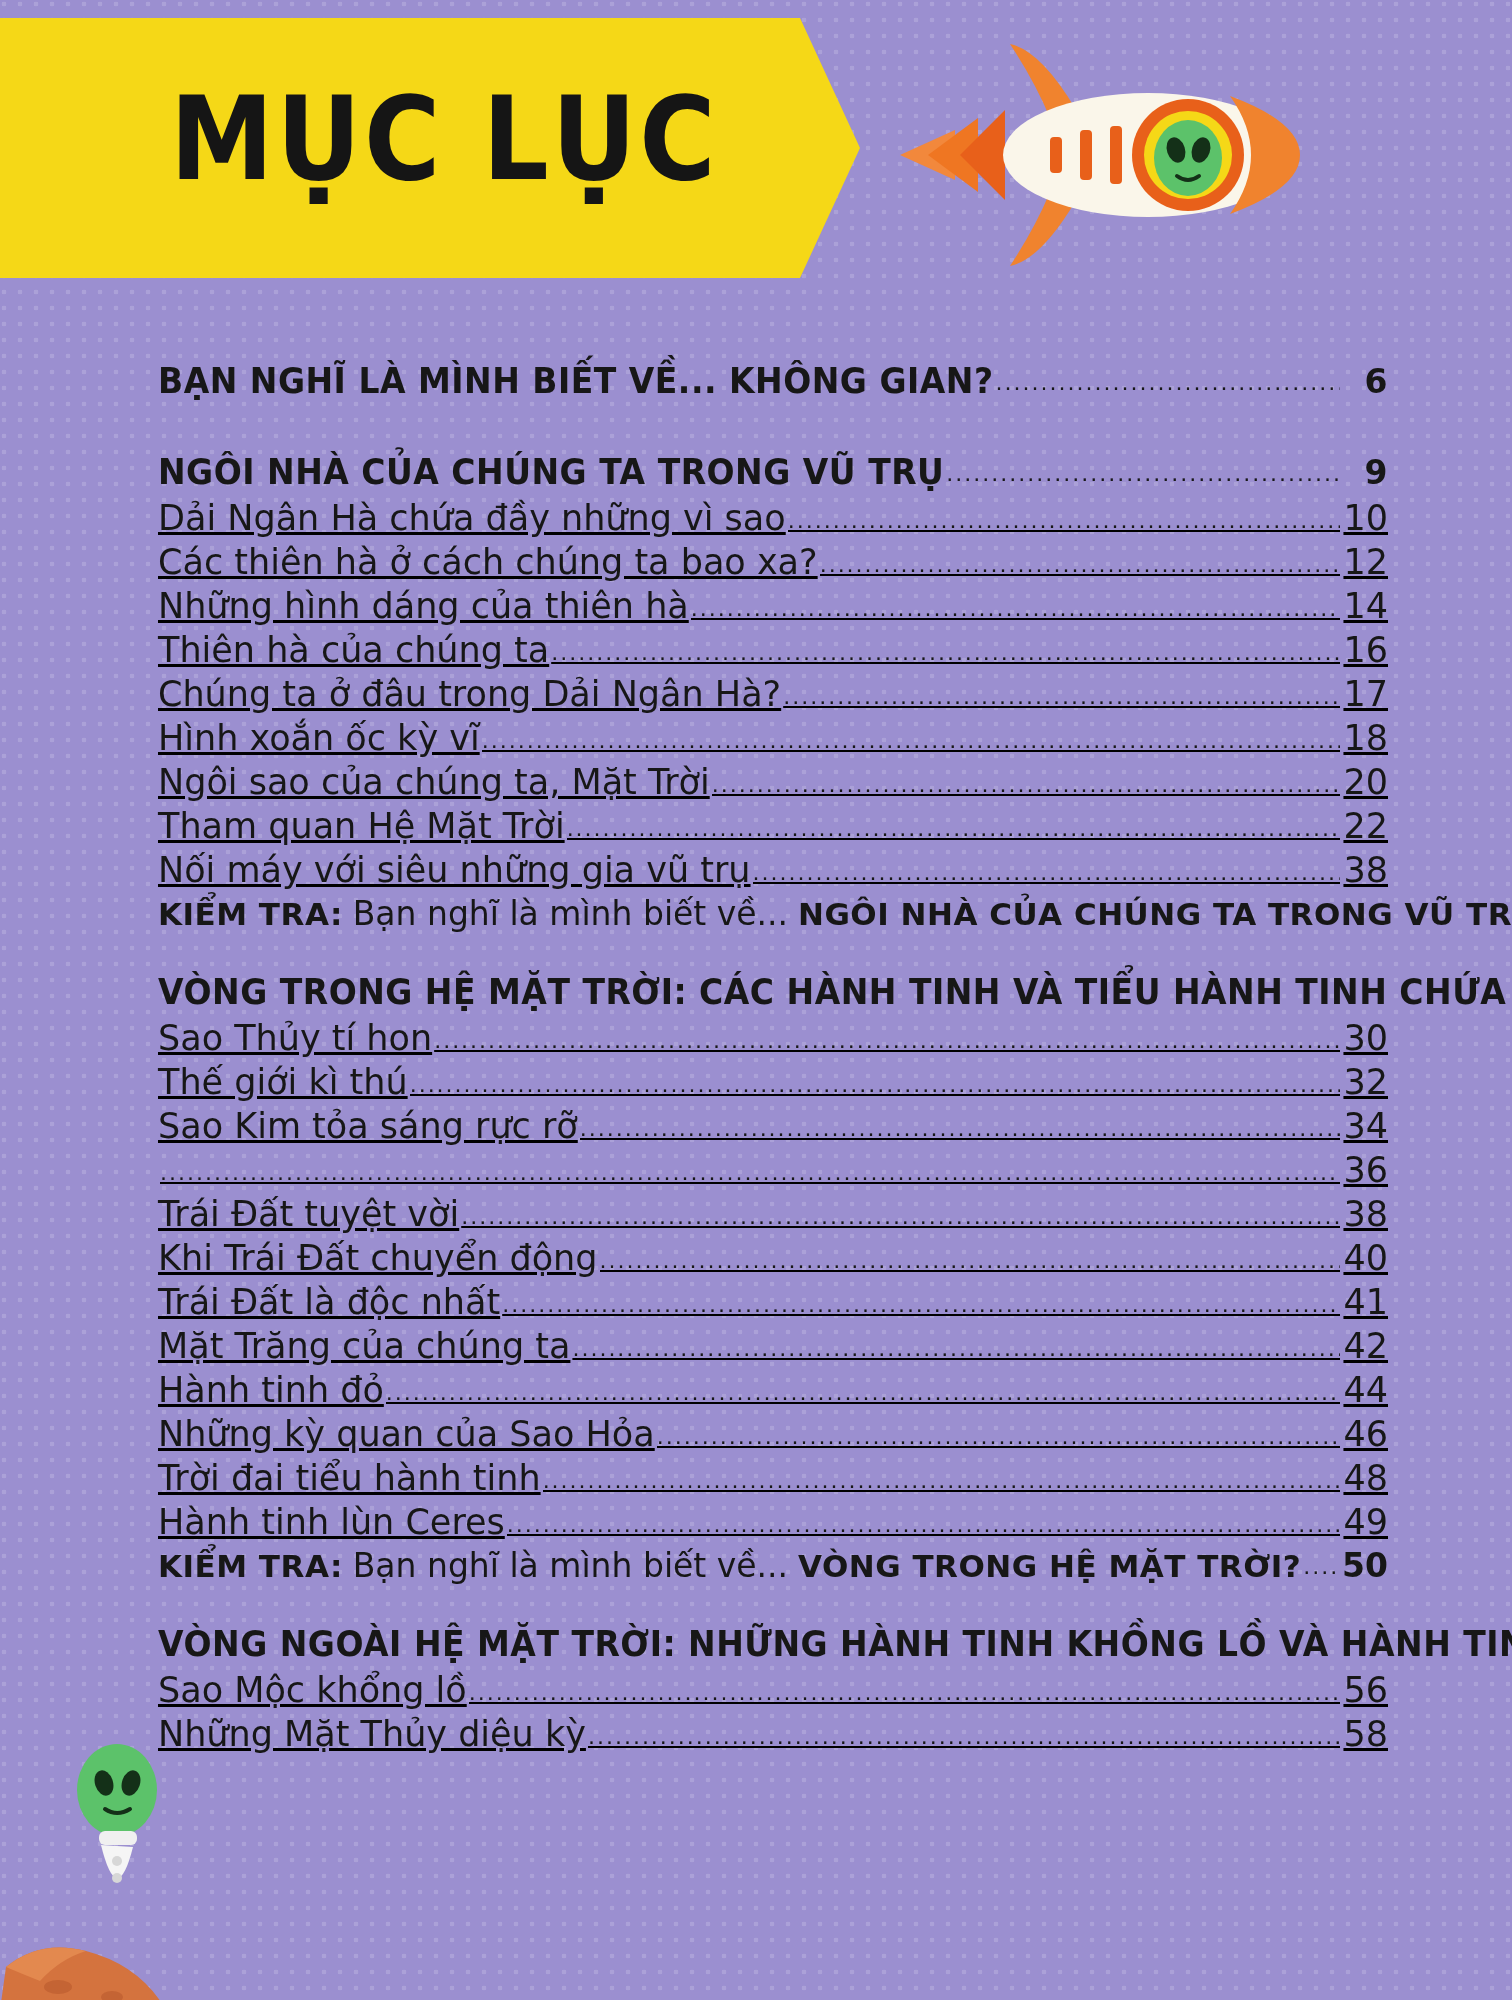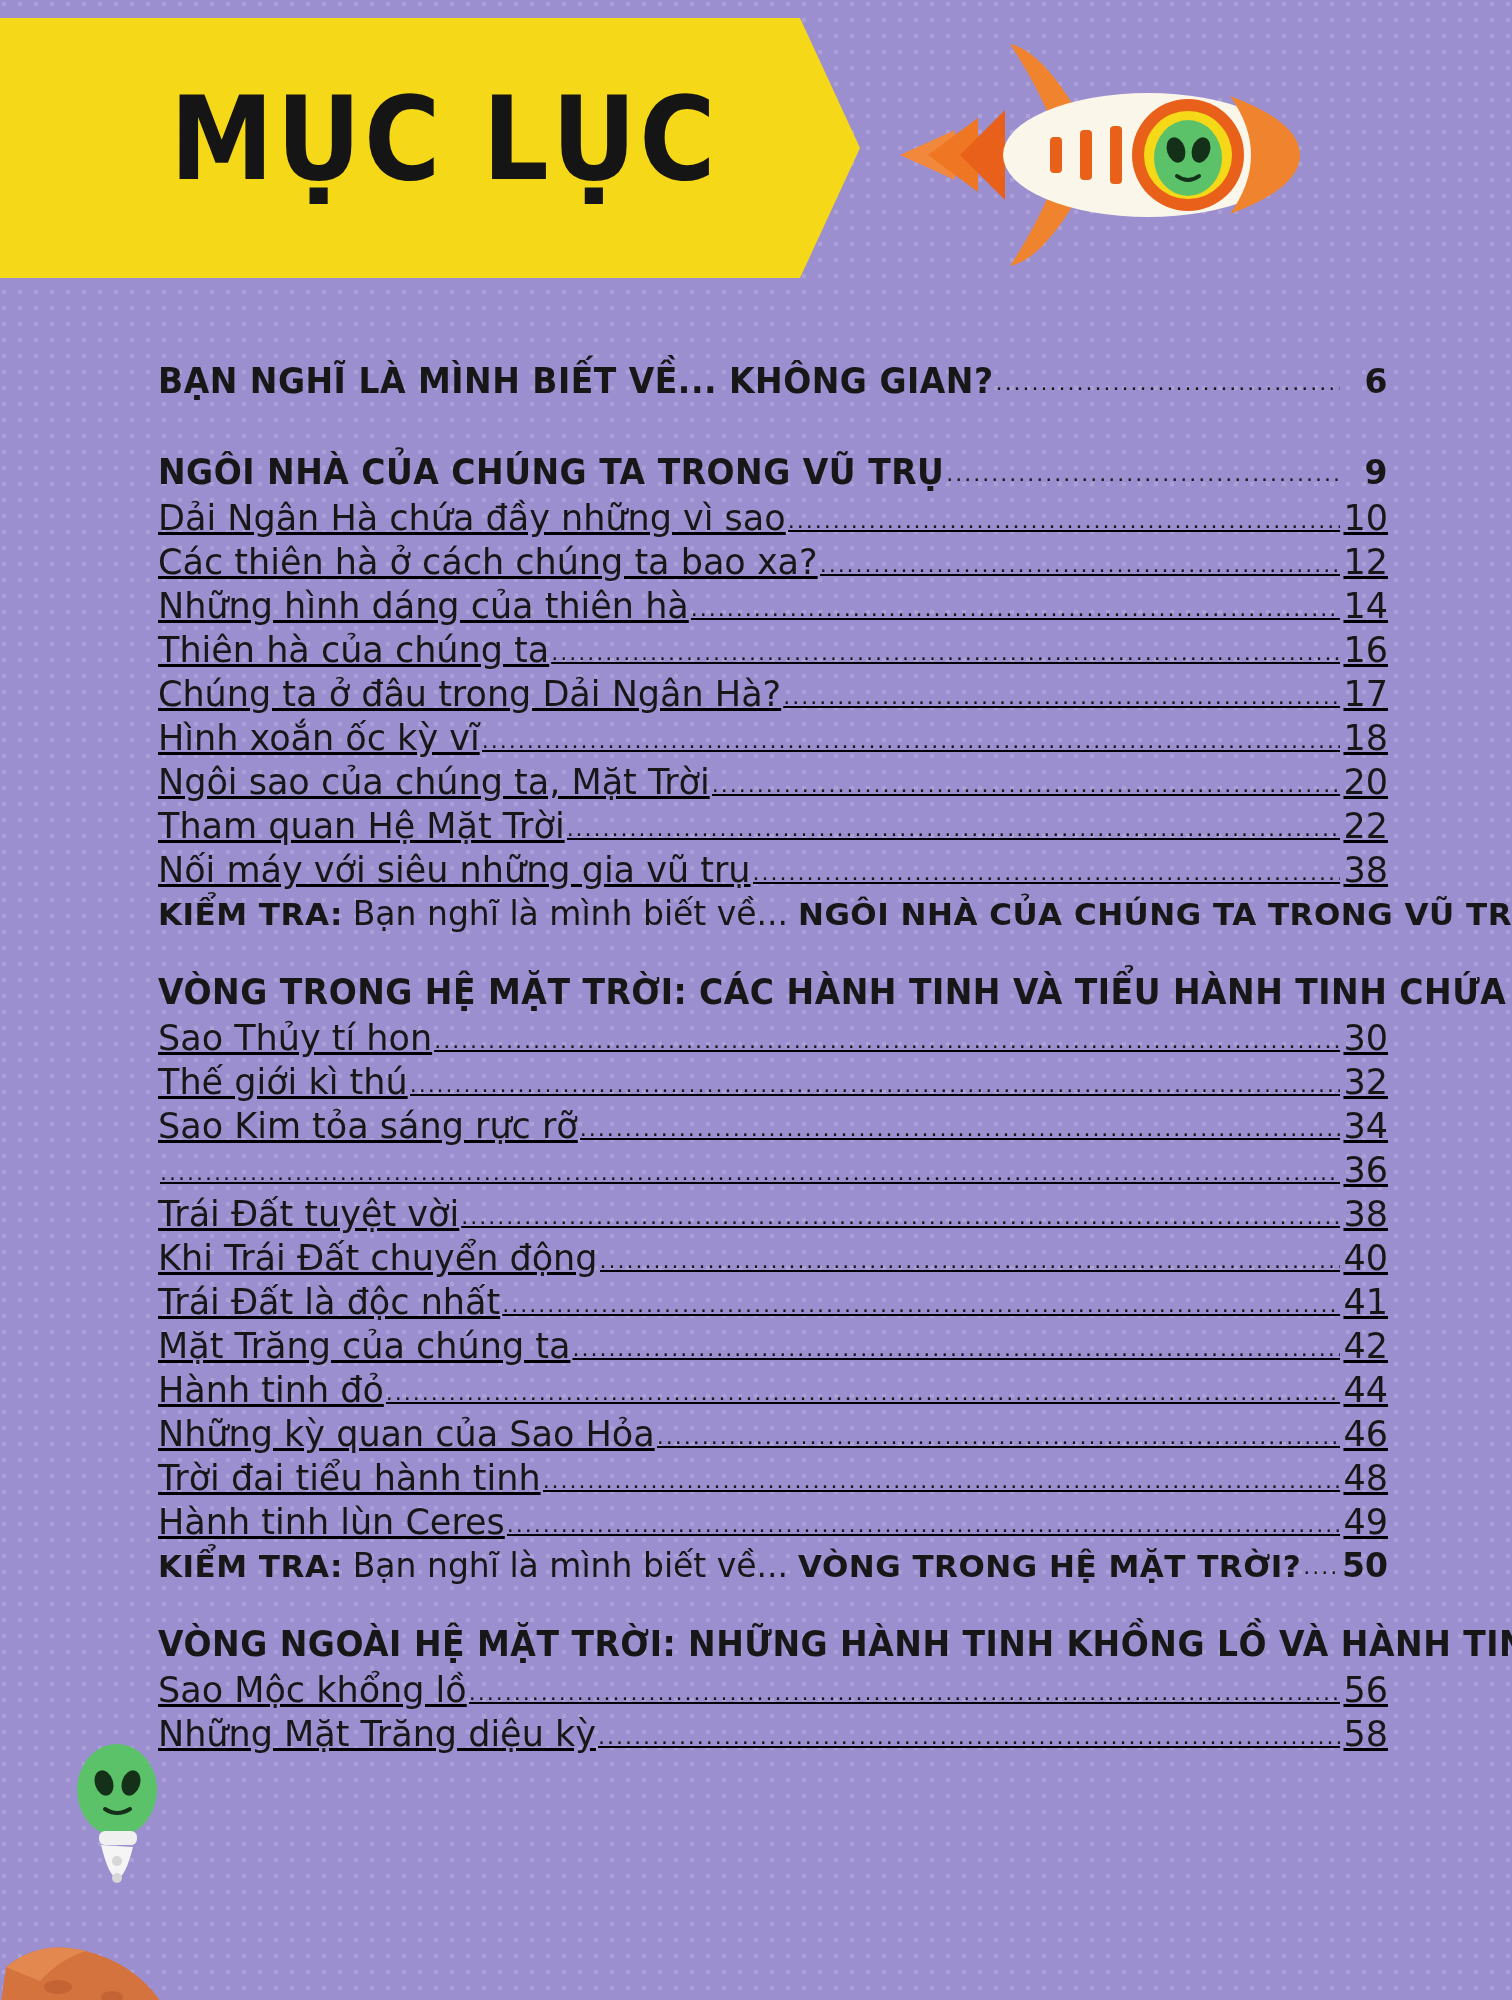--- a/index.html
+++ b/index.html
@@ -313,21 +313,21 @@
       <div class="entry head">
         <span class="label">VÒNG NGOÀI HỆ MẶT TRỜI: NHỮNG HÀNH TINH KHỒNG LỒ VÀ HÀNH TINH LÙN</span>
         <span class="dots">............................................................................................................................................................................................................................................................................................................</span>
       </div>
       <div class="entry item">
         <span class="label">Sao Mộc khổng lồ</span>
         <span class="dots">............................................................................................................................................................................................................................................................................................................</span>
         <span class="page-num">56</span>
       </div>
       <div class="entry item">
-        <span class="label">Những Mặt Trăng diệu kỳ</span>
+        <span class="label">Những Mặt Thủy diệu kỳ</span>
         <span class="dots">............................................................................................................................................................................................................................................................................................................</span>
         <span class="page-num">58</span>
       </div>
     </div>
 
   <div class="alien-bl">
     <svg viewBox="0 0 150 200" width="150" height="200">
       <ellipse cx="62" cy="55" rx="40" ry="46" fill="#5cc26a"></ellipse>
       <ellipse cx="49" cy="48" rx="9" ry="13" fill="#143018" transform="rotate(-18 49 48)"></ellipse>
       <ellipse cx="76" cy="48" rx="9" ry="13" fill="#143018" transform="rotate(18 76 48)"></ellipse>

